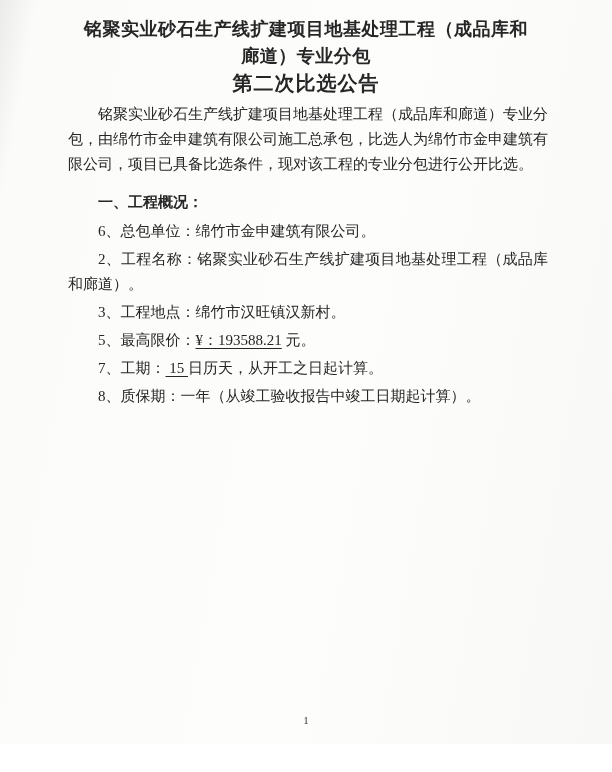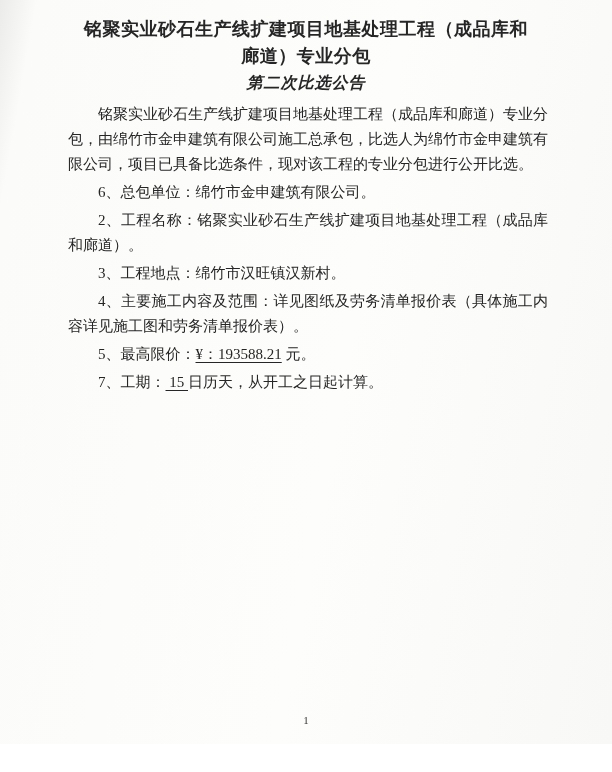--- a/index.html
+++ b/index.html
@@ -24,24 +24,23 @@
       text-align: center;
       font-weight: bold;
       font-size: 18px;
       line-height: 27px;
       letter-spacing: 0.5px;
     }
     .doc-subtitle {
       margin: 0 76px;
       text-align: center;
       font-weight: bold;
-      font-size: 16px;
+      font-size: 20px;
       line-height: 26px;
       letter-spacing: 1px;
-      font-style: italic;
     }
     .content {
       margin: 6px 64px 0 68px;
       font-size: 15px;
       line-height: 25px;
       text-align: justify;
     }
     .para {
       margin: 3px 0;
       text-indent: 2em;
@@ -74,31 +73,32 @@
 <div class="page">
 
   <div class="doc-title">铭聚实业砂石生产线扩建项目地基处理工程（成品库和廊道）专业分包</div>
 
   <div class="doc-subtitle">第二次比选公告</div>
 
   <div class="content">
 
     <p class="para">铭聚实业砂石生产线扩建项目地基处理工程（成品库和廊道）专业分包，由绵竹市金申建筑有限公司施工总承包，比选人为绵竹市金申建筑有限公司，项目已具备比选条件，现对该工程的专业分包进行公开比选。</p>
 
+    <div class="section-heading">一、工程概况：</div>
 
     <p class="para">6、总包单位：绵竹市金申建筑有限公司。</p>
     <p class="para">2、工程名称：铭聚实业砂石生产线扩建项目地基处理工程（成品库和廊道）。</p>
     <p class="para">3、工程地点：绵竹市汉旺镇汉新村。</p>
-    <p class="para">4、主要施工内容及范围：详见图纸及劳务清单报价表（具体施工内容详见施工图和劳务清单报价表）。</p>
 
     <p class="para"><span>5、最高限价：</span><span class="u">¥：193588.21</span><span> 元。</span></p>
 
 
     <p class="para"><span>7、工期：</span><span class="u"> 15 </span><span>日历天，从开工之日起计算。</span></p>
 
+    <p class="para">8、质保期：一年（从竣工验收报告中竣工日期起计算）。</p>
 
 
 
   </div>
 
   <div class="footer-page-number">1</div>
 
 </div>
 
 </body></html>

